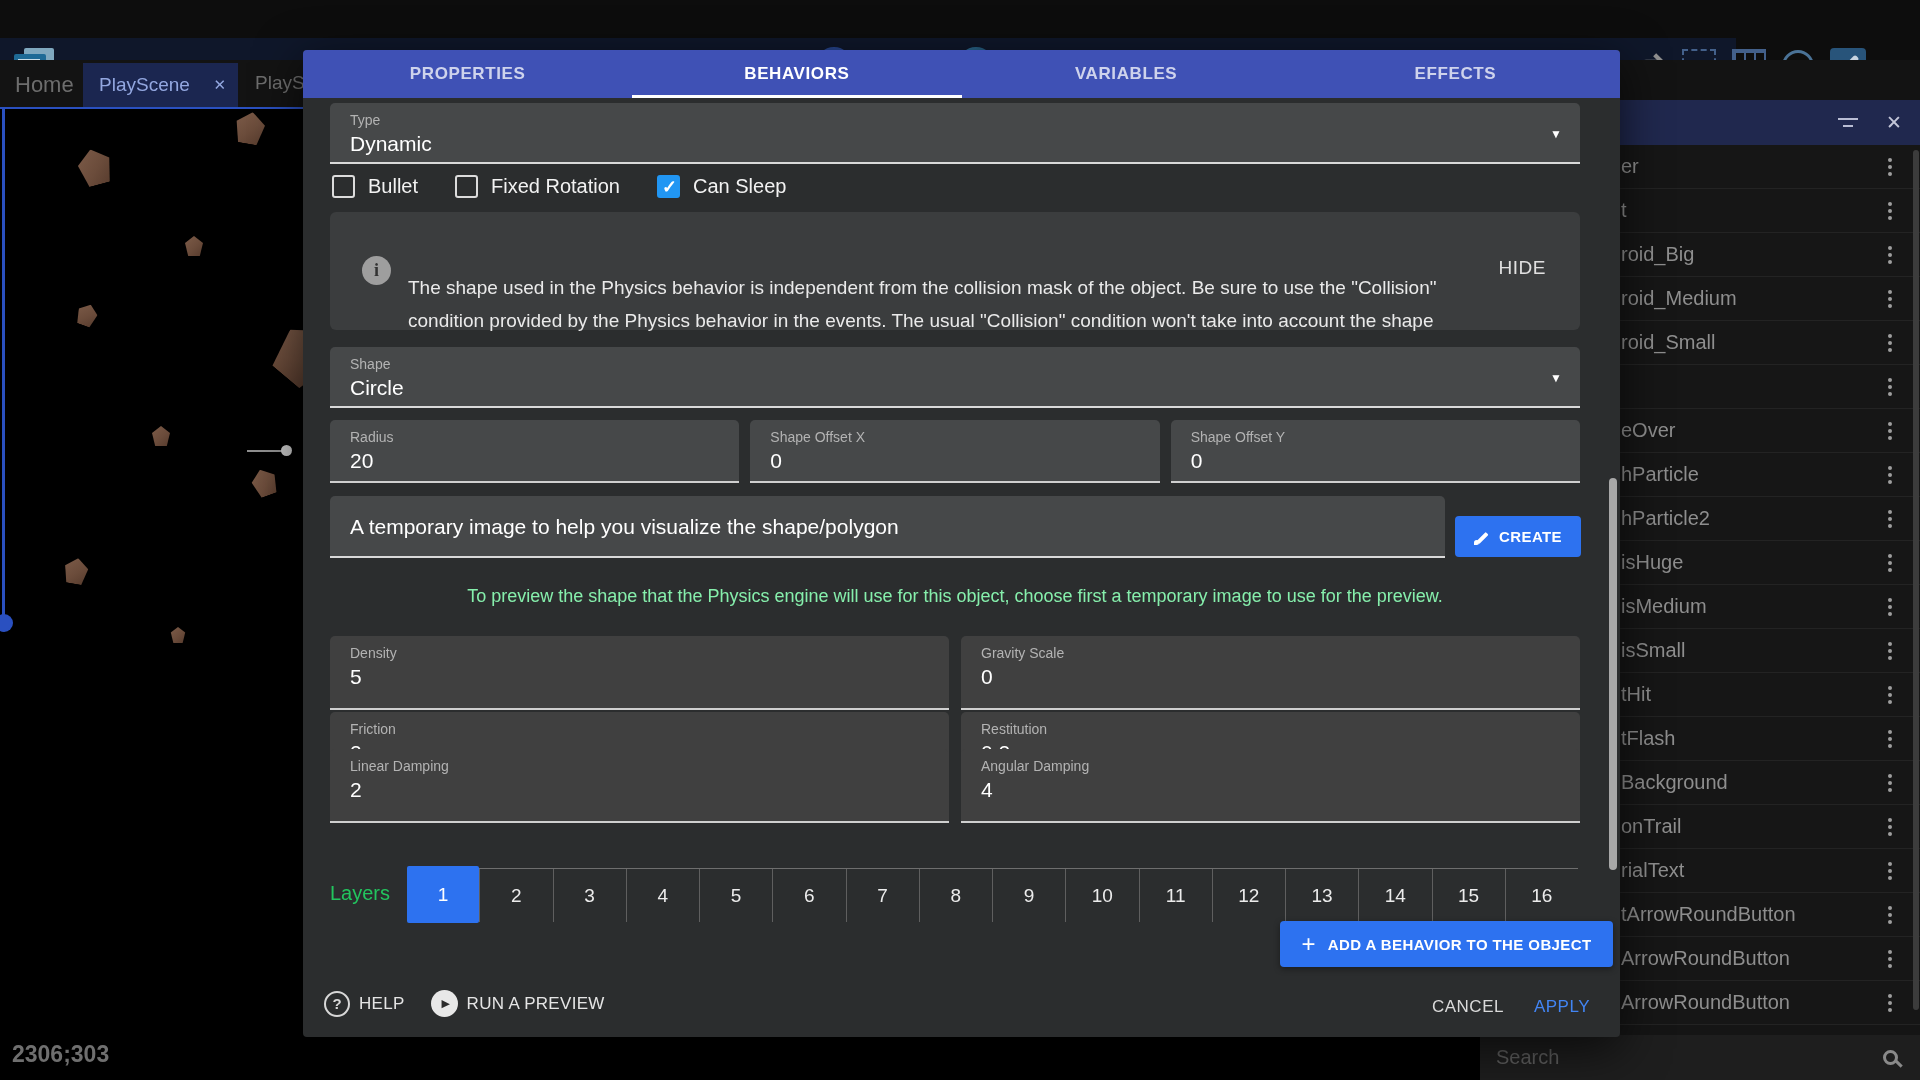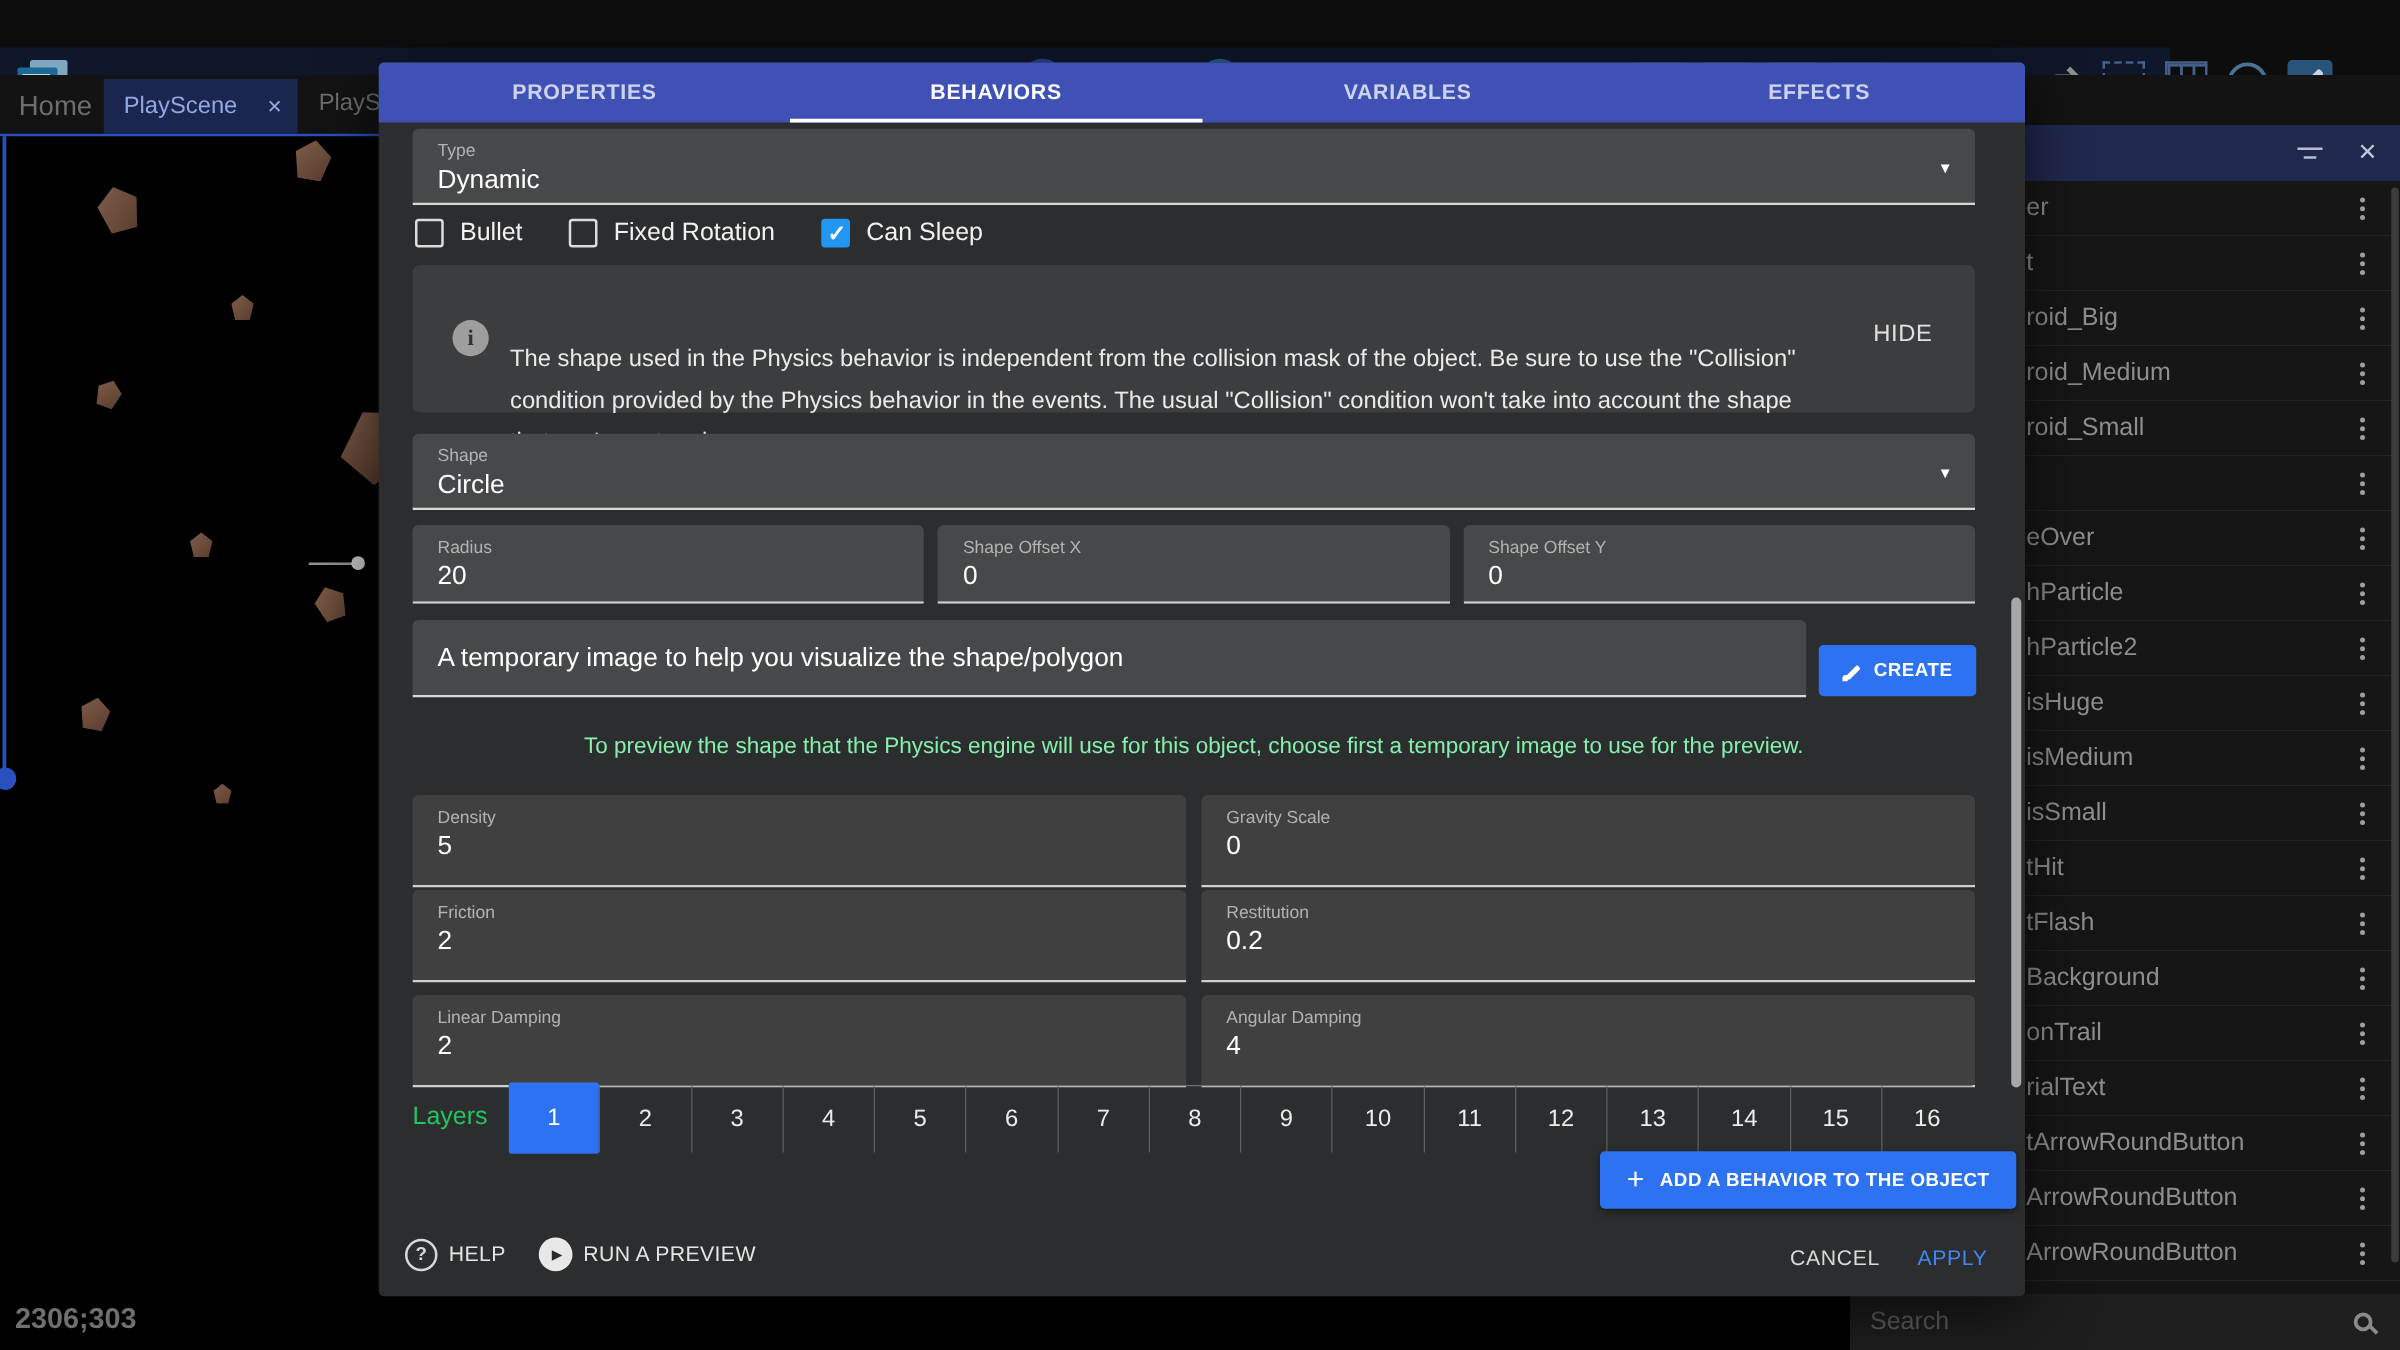--- a/index.html
+++ b/index.html
@@ -394,21 +394,21 @@
     <div class="row2" style="top:662px;">
       <div class="fld2">
         <span class="flabel">Friction</span>
         <span class="fvalue">2</span>
       </div>
       <div class="fld2">
         <span class="flabel">Restitution</span>
         <span class="fvalue">0.2</span>
       </div>
     </div>
-    <div class="row2" style="top:746px;justify-content:flex-end;">
+    <div class="row2" style="top:699px;justify-content:flex-end;">
       <div class="fld2">
         <span class="flabel">Linear Damping</span>
         <span class="fvalue">2</span>
       </div>
       <div class="fld2">
         <span class="flabel">Angular Damping</span>
         <span class="fvalue">4</span>
       </div>
     </div>
 

